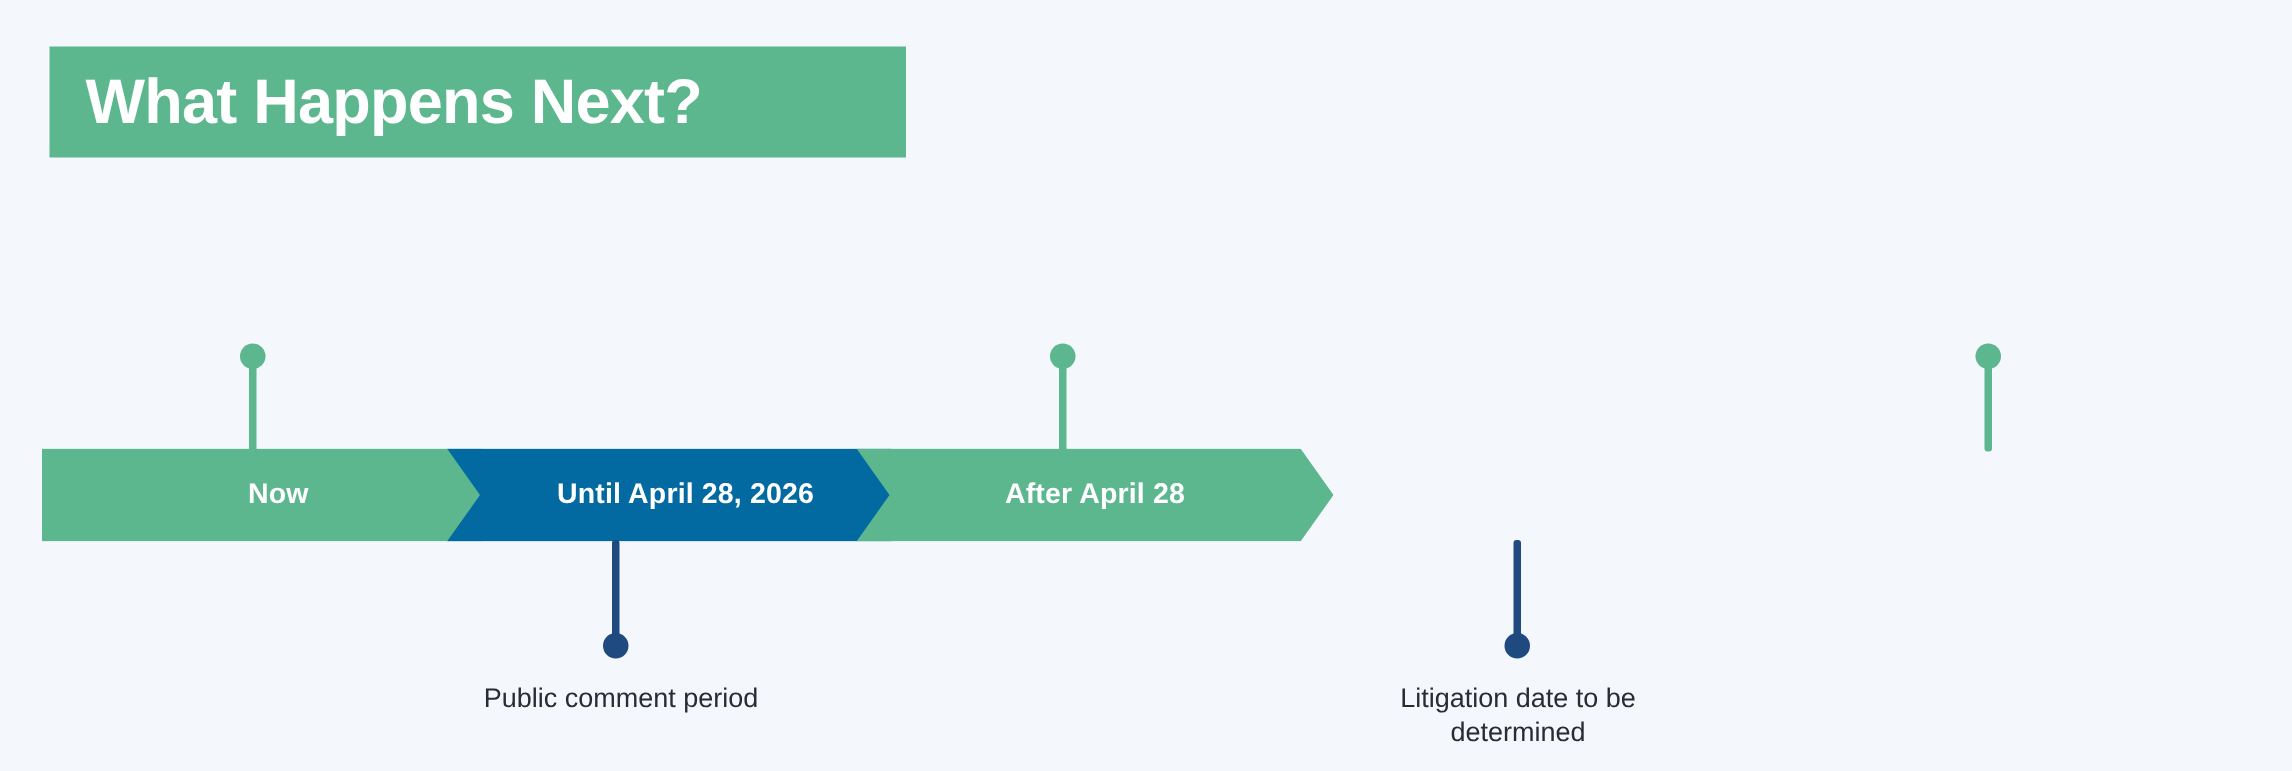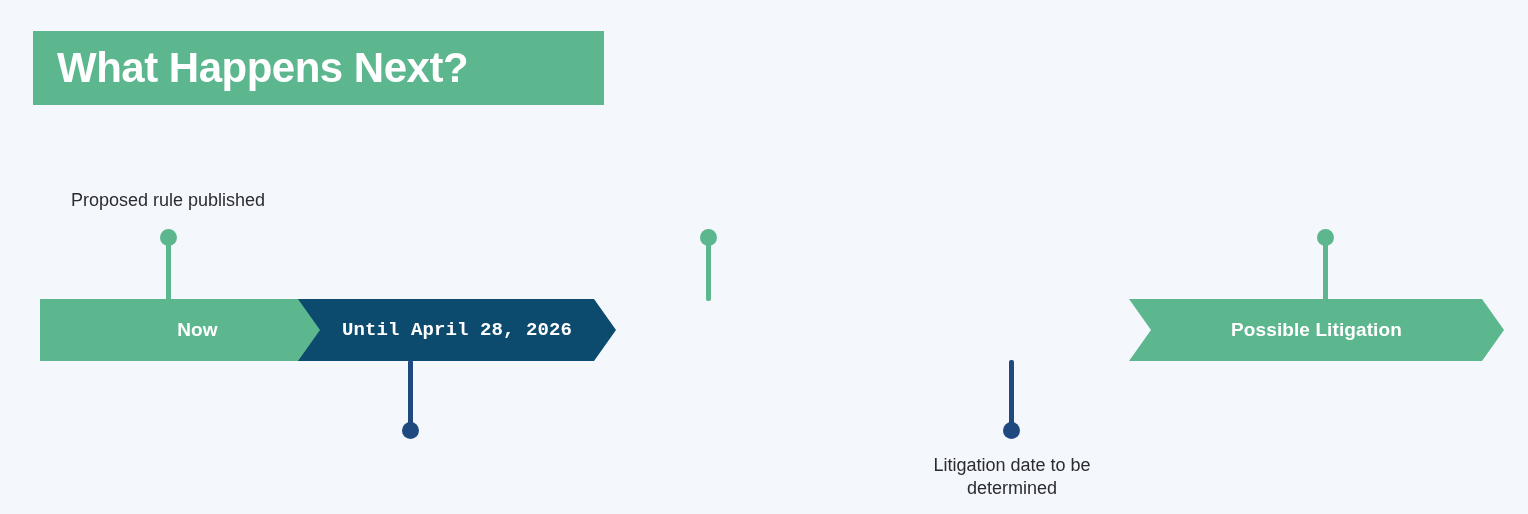--- a/index.html
+++ b/index.html
@@ -61,22 +61,22 @@
   }
   .seg-label {
     color: #ffffff;
     font-size: 19px;
     font-weight: bold;
     white-space: nowrap;
     letter-spacing: 0.1px;
     position: relative;
     z-index: 2;
   }
-  .seg.green { background: #5cb68e; margin-left: 12px; }
-  .seg.navy  { background: #0c4a6e; font-family: Liberation Mono, monospace; }
+  .seg.green { background: #5cb68e; }
+  .seg.navy  { background: #0369a1; }
 
   
   .seg.first {
     clip-path: polygon(0 0, calc(100% - 22px) 0, 100% 50%, calc(100% - 22px) 100%, 0 100%);
   }
   .seg.mid {
     clip-path: polygon(0 0, calc(100% - 22px) 0, 100% 50%, calc(100% - 22px) 100%, 0 100%, 22px 50%);
   }
   .seg.last {
     clip-path: polygon(0 0, calc(100% - 22px) 0, 100% 50%, calc(100% - 22px) 100%, 0 100%, 22px 50%);
@@ -123,48 +123,48 @@
   <div class="timeline">
 
     <div class="seg green first" style="left:0px; width:315px;">
       <span class="seg-label">Now</span>
     </div>
 
     <div class="seg navy mid" style="left:270px; width:318px;">
       <span class="seg-label">Until April 28, 2026</span>
     </div>
 
+    <div class="seg green mid" style="left:543px; width:318px;">
+      <span class="seg-label">After April 28</span>
+    </div>
 
 
-    <div class="seg green last" style="left:1089px; width:375px;">
-      <span class="seg-label">Possible Litigation</span>
-    </div>
 
   </div>
 
-  <div class="callout-label" style="left:18px; top:189px; width:300px;">Proposed rule published</div>
   <div class="pin green-pin" style="left:160px; top:229px; width:17px; height:72px;">
     <div class="dot" style="left:0px; top:0px;"></div>
     <div class="stem" style="left:6px; top:8px; height:64px;"></div>
   </div>
 
   <div class="pin green-pin" style="left:700px; top:229px; width:17px; height:72px;">
     <div class="dot" style="left:0px; top:0px;"></div>
     <div class="stem" style="left:6px; top:8px; height:64px;"></div>
   </div>
 
   <div class="pin green-pin" style="left:1317px; top:229px; width:17px; height:72px;">
     <div class="dot" style="left:0px; top:0px;"></div>
     <div class="stem" style="left:6px; top:8px; height:64px;"></div>
   </div>
 
   <div class="pin navy-pin" style="left:402px; top:360px; width:17px; height:80px;">
     <div class="stem" style="left:6px; top:0px; height:70px;"></div>
     <div class="dot" style="left:0px; top:62px;"></div>
   </div>
+  <div class="callout-label" style="left:264px; top:454px; width:300px;">Public comment period</div>
 
   <div class="pin navy-pin" style="left:1003px; top:360px; width:17px; height:80px;">
     <div class="stem" style="left:6px; top:0px; height:70px;"></div>
     <div class="dot" style="left:0px; top:62px;"></div>
   </div>
   <div class="callout-label" style="left:862px; top:454px; width:300px;">Litigation date to be
 determined</div>
 
 </div>
 

